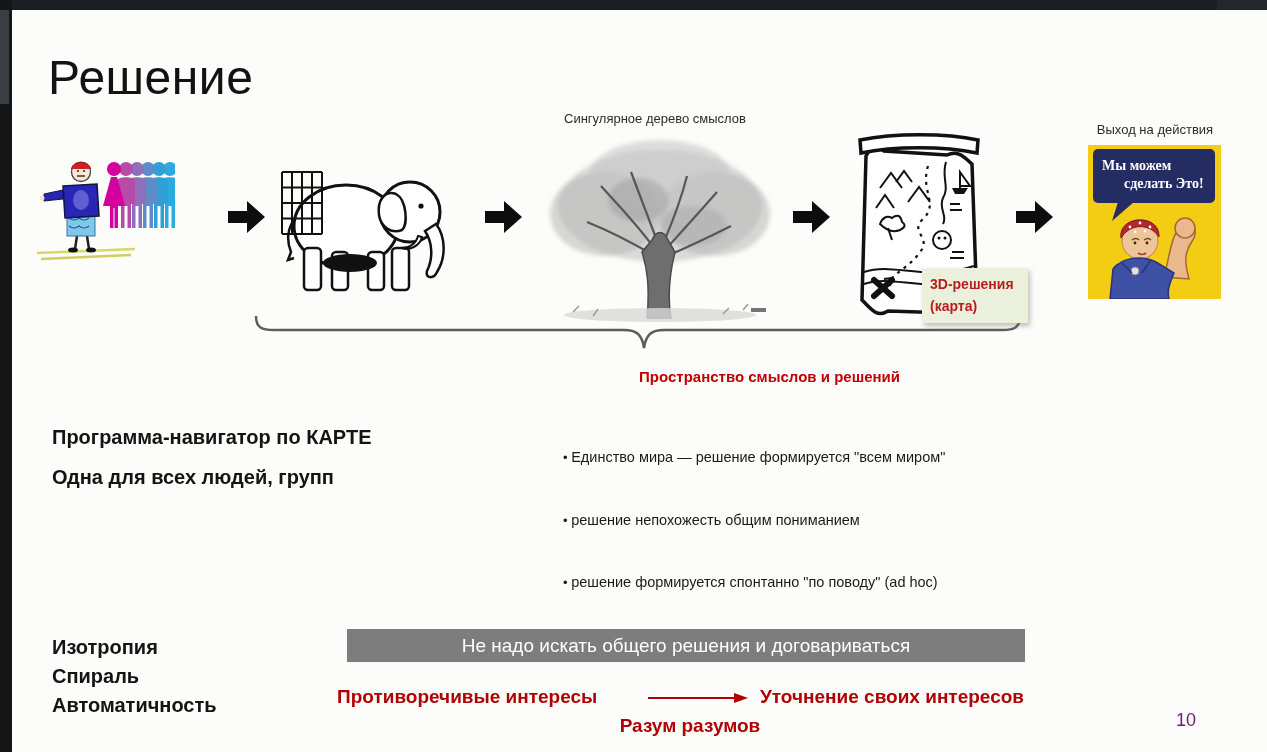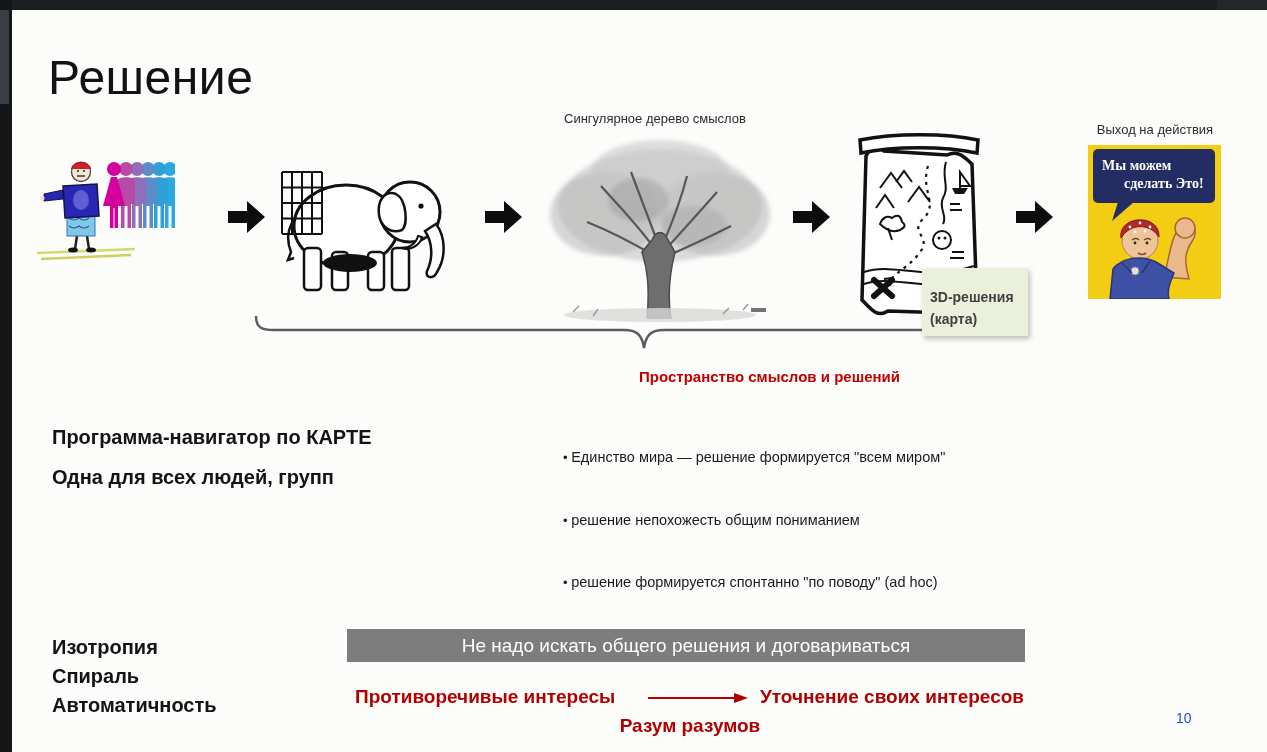--- a/index.html
+++ b/index.html
@@ -20,46 +20,46 @@
 
   .title { left:36px; top:40px; font-size:48px; color:#121212; letter-spacing:0.5px; }
 
   .small-label { font-size:13px; color:#2b2b2b; text-align:center; }
   .tree-label  { left:528px; top:101px; width:230px; }
   .poster-label{ left:1076px; top:112px; width:134px; }
 
   .flow-arrow { width:38px; height:34px; }
 
   .callout { left:910px; top:258px; width:106px; min-height:50px;
-             background:#eaf0db; padding:19px 8px 6px 8px;
-             font-size:14px; font-weight:bold; color:#404040; line-height:1.55;
+             background:#eaf0db; padding:6px 8px 6px 8px;
+             font-size:14px; font-weight:bold; color:#b91c1c; line-height:1.55;
              box-shadow:2px 3px 5px rgba(110,120,95,.45); z-index:5; }
 
   .brace-label { left:388px; top:358px; width:500px; text-align:right;
                  font-size:15px; font-weight:600; color:#c00000; }
 
   .left-block { left:40px; top:416px; font-size:20px; font-weight:bold; color:#141414; }
   .left-block div { margin-bottom:17px; }
 
   .bullets { left:551px; top:396px; width:610px; font-size:14.5px; color:#1a1a1a;
              line-height:20.5px; white-space:pre-wrap; }
   .bullets .b::before { content:"• "; font-size:13px; }
 
   .keywords { left:40px; top:623px; font-size:20px; font-weight:bold; color:#141414;
               line-height:29px; }
 
   .banner { left:335px; top:619px; width:678px; height:33px; background:#7d7d7d;
             color:#ffffff; font-size:19px; text-align:center; line-height:33px; }
 
   .red { color:#b00000; font-weight:bold; font-size:19px; }
-  .red-left  { left:343px; top:676px; }
+  .red-left  { left:325px; top:676px; }
   .red-right { left:748px; top:676px; }
   .red-below { left:598px; top:705px; width:160px; text-align:center; }
 
-  .pagenum { left:1164px; top:700px; font-size:14px; color:#1d4ed8; }
+  .pagenum { left:1164px; top:700px; font-size:18px; color:#701a75; }
 </style>
 </head>
 <body>
 
 <div class="stage">
 
   <div class="abs topbar"></div>
   <div class="abs topbar-tab"></div>
   <div class="abs leftstrip"></div>
   <div class="abs leftstrip-thumb"></div>

